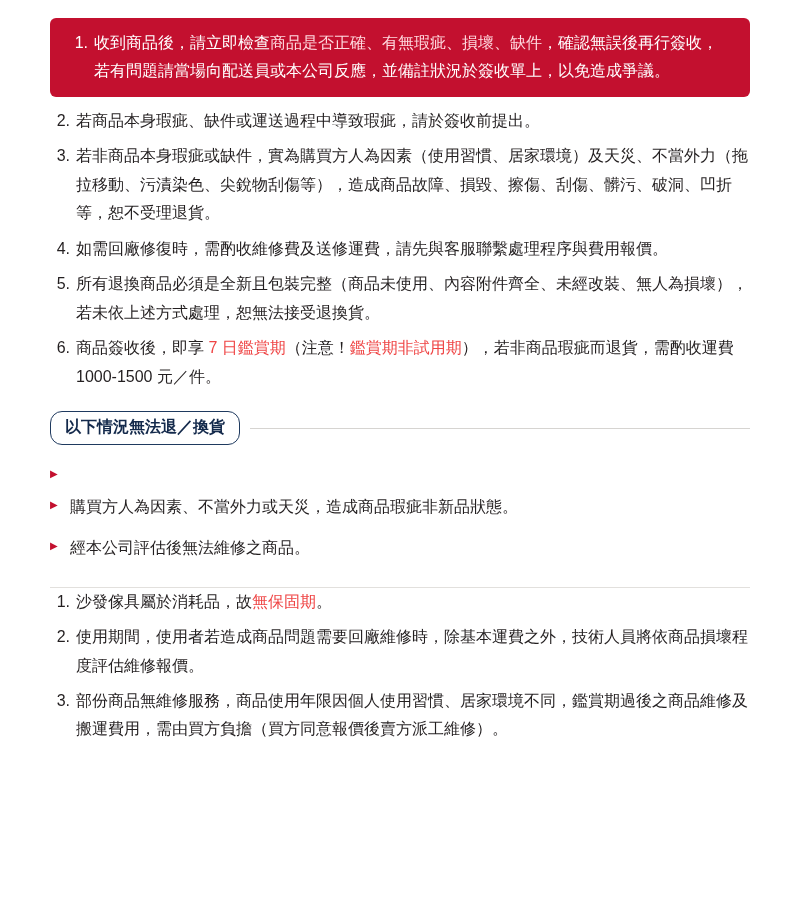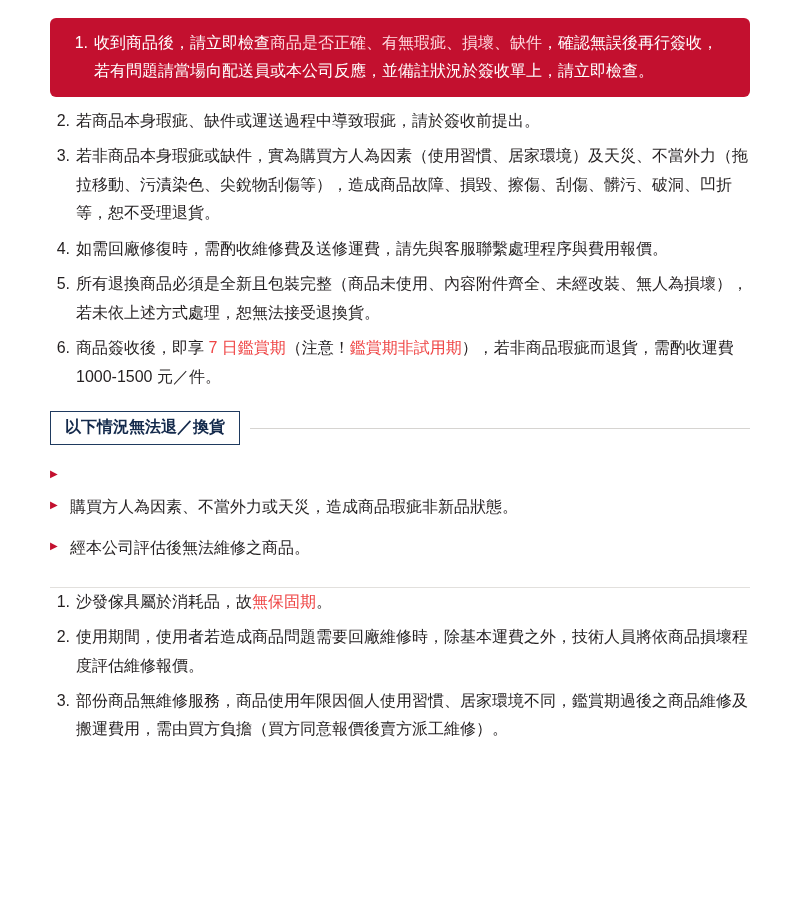--- a/index.html
+++ b/index.html
@@ -78,21 +78,21 @@
   .red { color: #ef4444; }
 
   
   .pill-row {
     display: flex;
     align-items: center;
     margin: 20px 0 10px 0;
   }
   .pill {
     border: 1px solid #1f3a5f;
-    border-radius: 0;
+    border-radius: 12px;
     padding: 5px 14px 6px 14px;
     font-size: 16px;
     font-weight: bold;
     color: #13294b;
     background: #fff;
     white-space: nowrap;
   }
   .pill-line {
     flex: 1;
     height: 1px;
@@ -131,21 +131,21 @@
 </head>
 <body>
 
 <div class="page">
   <div class="content">
 
 
     <div class="callout">
       <div class="li">
         <span class="num">1.</span>
-        <span class="txt"><span class="hl-white">收到商品後，請立即檢查</span><span class="hl-pink">商品是否正確、有無瑕疵、損壞、缺件</span><span class="hl-white">，確認無誤後再行簽收，若有問題請當場向配送員或本公司反應，並備註狀況於簽收單上，請立即檢查。</span></span>
+        <span class="txt"><span class="hl-white">收到商品後，請立即檢查</span><span class="hl-pink">商品是否正確、有無瑕疵、損壞、缺件</span><span class="hl-white">，確認無誤後再行簽收，若有問題請當場向配送員或本公司反應，並備註狀況於簽收單上，以免造成爭議。</span></span>
       </div>
     </div>
 
     <ol class="plain">
       <li>
         <span class="num">2.</span>
         <span class="txt">若商品本身瑕疵、缺件或運送過程中導致瑕疵，請於簽收前提出。</span>
       </li>
       <li>
         <span class="num">3.</span>

